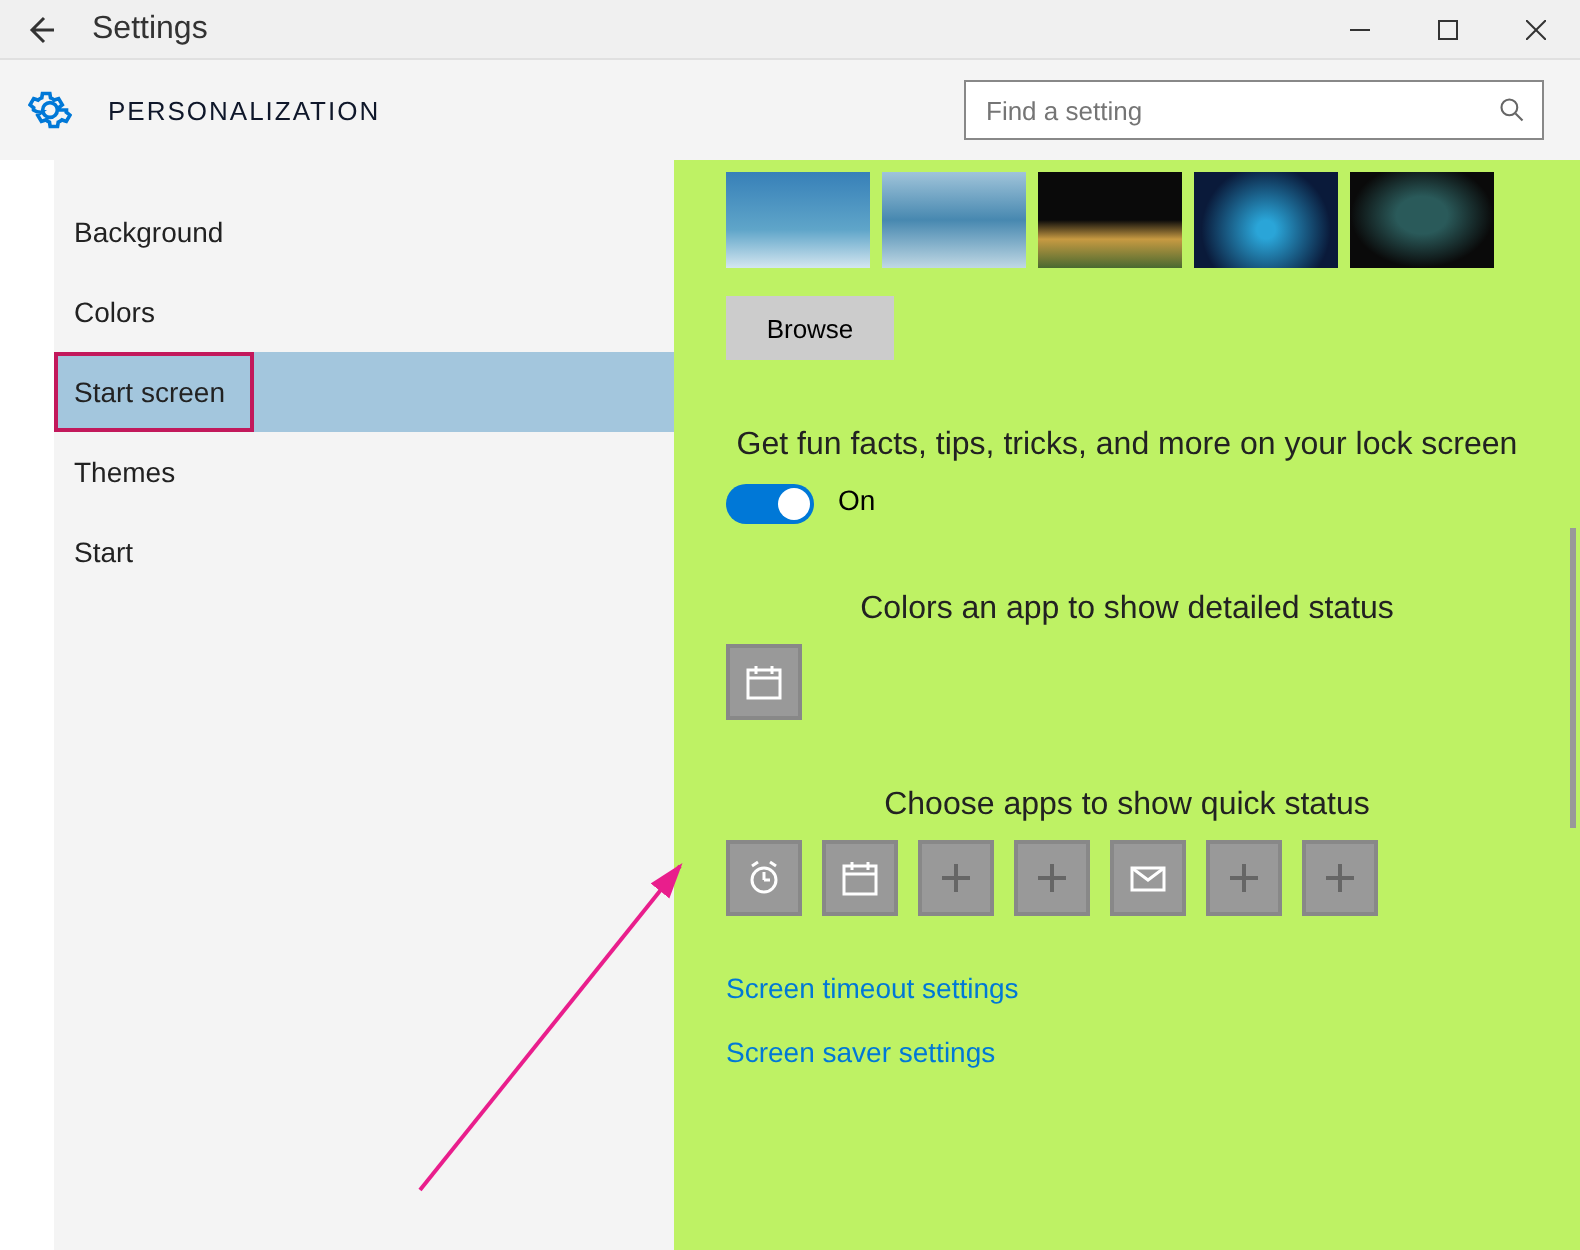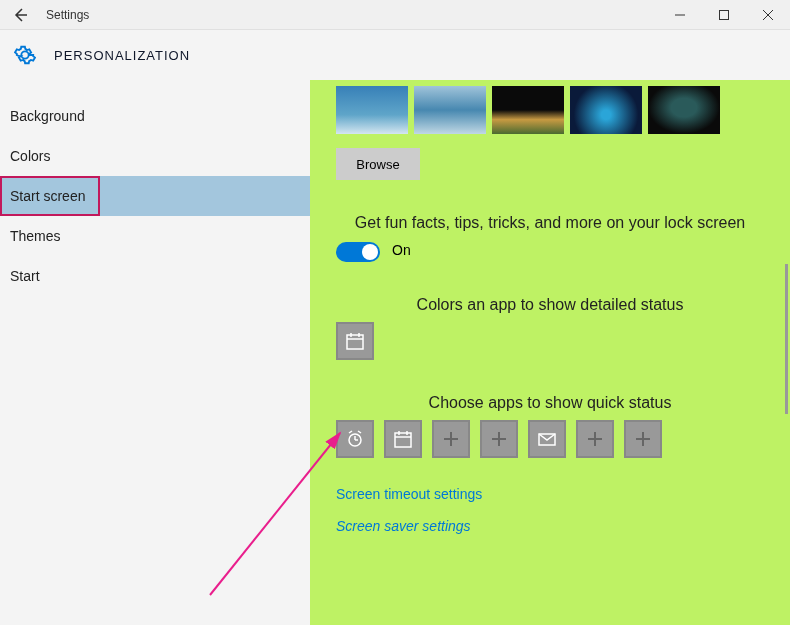--- a/index.html
+++ b/index.html
@@ -1,28 +1,28 @@
 <!DOCTYPE html>
 <html><head>
   <meta charset="utf-8">
   <style>
     * { margin: 0; padding: 0; box-sizing: border-box; font-family: "Segoe UI", Tahoma, sans-serif; }
     body { width: 790px; height: 625px; background: #fff; overflow: hidden; position: relative; }
     .titlebar { height: 30px; display: flex; align-items: center; background: #f0f0f0; border-bottom: 1px solid #e0e0e0; }
     .titlebar .back { width: 40px; height: 30px; display: flex; align-items: center; justify-content: center; cursor: pointer; }
-    .titlebar .title { font-size: 12px; color: #333; padding-left: 6px; }
+    .titlebar .title { font-size: 16px; color: #333; padding-left: 6px; }
     .titlebar .win-controls { margin-left: auto; display: flex; }
     .titlebar .win-controls div { width: 44px; height: 30px; display: flex; align-items: center; justify-content: center; cursor: pointer; }
     .header { height: 50px; display: flex; align-items: center; padding: 0 10px; background: #f4f4f4; }
     .header .gear { margin-left: 4px; margin-right: 18px; color: #0078d7; }
     .header .section-title { font-size: 13px; letter-spacing: 1px; color: #0f172a; }
     .header .search { margin-left: auto; width: 290px; height: 30px; border: 1px solid #888; display: flex; align-items: center; background: #fff; margin-right: 8px; }
     .header .search input { border: none; outline: none; flex: 1; padding: 0 10px; font-size: 13px; background: transparent; color: #333; }
     .header .search .sicon { width: 30px; display: flex; align-items: center; justify-content: center; color: #666; }
-    .body { display: flex; height: calc(100% - 80px); background: #f4f4f4; }
+    .body { display: flex; height: calc(100% - 80px); background: #f4f4f4; margin-left: 27px; }
     .sidebar { width: 310px; background: #f4f4f4; padding-top: 16px; }
     .sidebar .item { padding: 12px 10px; font-size: 14px; color: #222; cursor: pointer; }
     .sidebar .item.selected { background: #a3c6dd; }
     .sidebar .item.highlight-box { outline: 2px solid #c2185b; outline-offset: -2px; display: inline-block; width: 100px; }
     .selected-wrap { background: #a3c6dd; }
     .content { flex: 1; background: #bef264; padding: 6px 26px 20px 26px; overflow: hidden; position: relative; }
     .thumbs { display: flex; gap: 6px; }
     .thumb { width: 72px; height: 48px; cursor: pointer; }
     .thumb.t1 { background: linear-gradient(#3780b8, #5fa5c9 60%, #d4e6f0); }
     .thumb.t2 { background: linear-gradient(#a0c4da, #4788b0 50%, #c0d8e4); }
@@ -32,21 +32,21 @@
     .browse-btn { margin-top: 14px; height: 32px; width: 84px; background: #ccc; border: none; font-size: 13px; cursor: pointer; }
     .label { font-size: 16px; color: #222; margin-top: 34px; text-align: center; }
     .toggle-row { display: flex; align-items: flex-start; margin-top: 10px; gap: 12px; }
     .toggle { width: 44px; height: 20px; background: #0078d7; border-radius: 10px; position: relative; cursor: pointer; }
     .toggle::after { content: ""; position: absolute; right: 2px; top: 2px; width: 16px; height: 16px; background: #fff; border-radius: 50%; }
     .toggle-label { font-size: 14px; }
     .app-slot { width: 38px; height: 38px; background: #999; border: 2px solid #888; display: flex; align-items: center; justify-content: center; color: #fff; cursor: pointer; margin-top: 8px; }
     .slots-row { display: flex; gap: 10px; margin-top: 8px; }
     .slots-row .app-slot { margin-top: 0; }
     .link { color: #0078d7; font-size: 14px; margin-top: 28px; cursor: pointer; display: block; }
-    .link + .link { margin-top: 16px; font-style: italic; }
+    .link + .link { margin-top: 16px; }
     .scrollbar { position: absolute; right: 2px; top: 264px; width: 3px; height: 150px; background: #999; }
     .arrow-annotation { position: absolute; left: 200px; top: 425px; pointer-events: none; }
     svg { display: block; }
   </style>
 </head>
 <body>
 
 <div class="titlebar">
   <div class="back">
     <svg width="16" height="16" viewBox="0 0 16 16">
@@ -74,20 +74,29 @@
   </div>
 </div>
 
 <div class="header">
   <span class="gear">
     <svg width="22" height="22" viewBox="0 0 24 24">
         <path fill="none" stroke="#0078d7" stroke-width="2" d="M12 8a4 4 0 1 0 0 8 4 4 0 0 0 0-8zm9 4a7 7 0 0 1-.1 1.2l2 1.6-2 3.4-2.4-.8a7 7 0 0 1-2 1.2l-.4 2.4h-4l-.4-2.4a7 7 0 0 1-2-1.2l-2.4.8-2-3.4 2-1.6A7 7 0 0 1 3 12a7 7 0 0 1 .1-1.2l-2-1.6 2-3.4 2.4.8a7 7 0 0 1 2-1.2L7.9 3h4l.4 2.4a7 7 0 0 1 2 1.2l2.4-.8 2 3.4-2 1.6c.1.4.1.8.1 1.2z"></path>
       </svg>
   </span>
   <div class="section-title">PERSONALIZATION</div>
+  <div class="search">
+    <input type="text" placeholder="Find a setting" style="">
+    <span class="sicon">
+      <svg width="14" height="14" viewBox="0 0 16 16">
+          <circle cx="6.5" cy="6.5" r="4.5" stroke="#666" stroke-width="1.2" fill="none"></circle>
+          <line x1="10" y1="10" x2="14" y2="14" stroke="#666" stroke-width="1.2"></line>
+        </svg>
+    </span>
+  </div>
 </div>
 
 <div class="body">
   <div class="sidebar">
     <div class="item">Background</div>
     <div class="item">Colors</div>
     <div class="selected-wrap"><div class="item selected highlight-box">Start screen</div></div>
     <div class="item">Themes</div>
     <div class="item">Start</div>
   </div>

